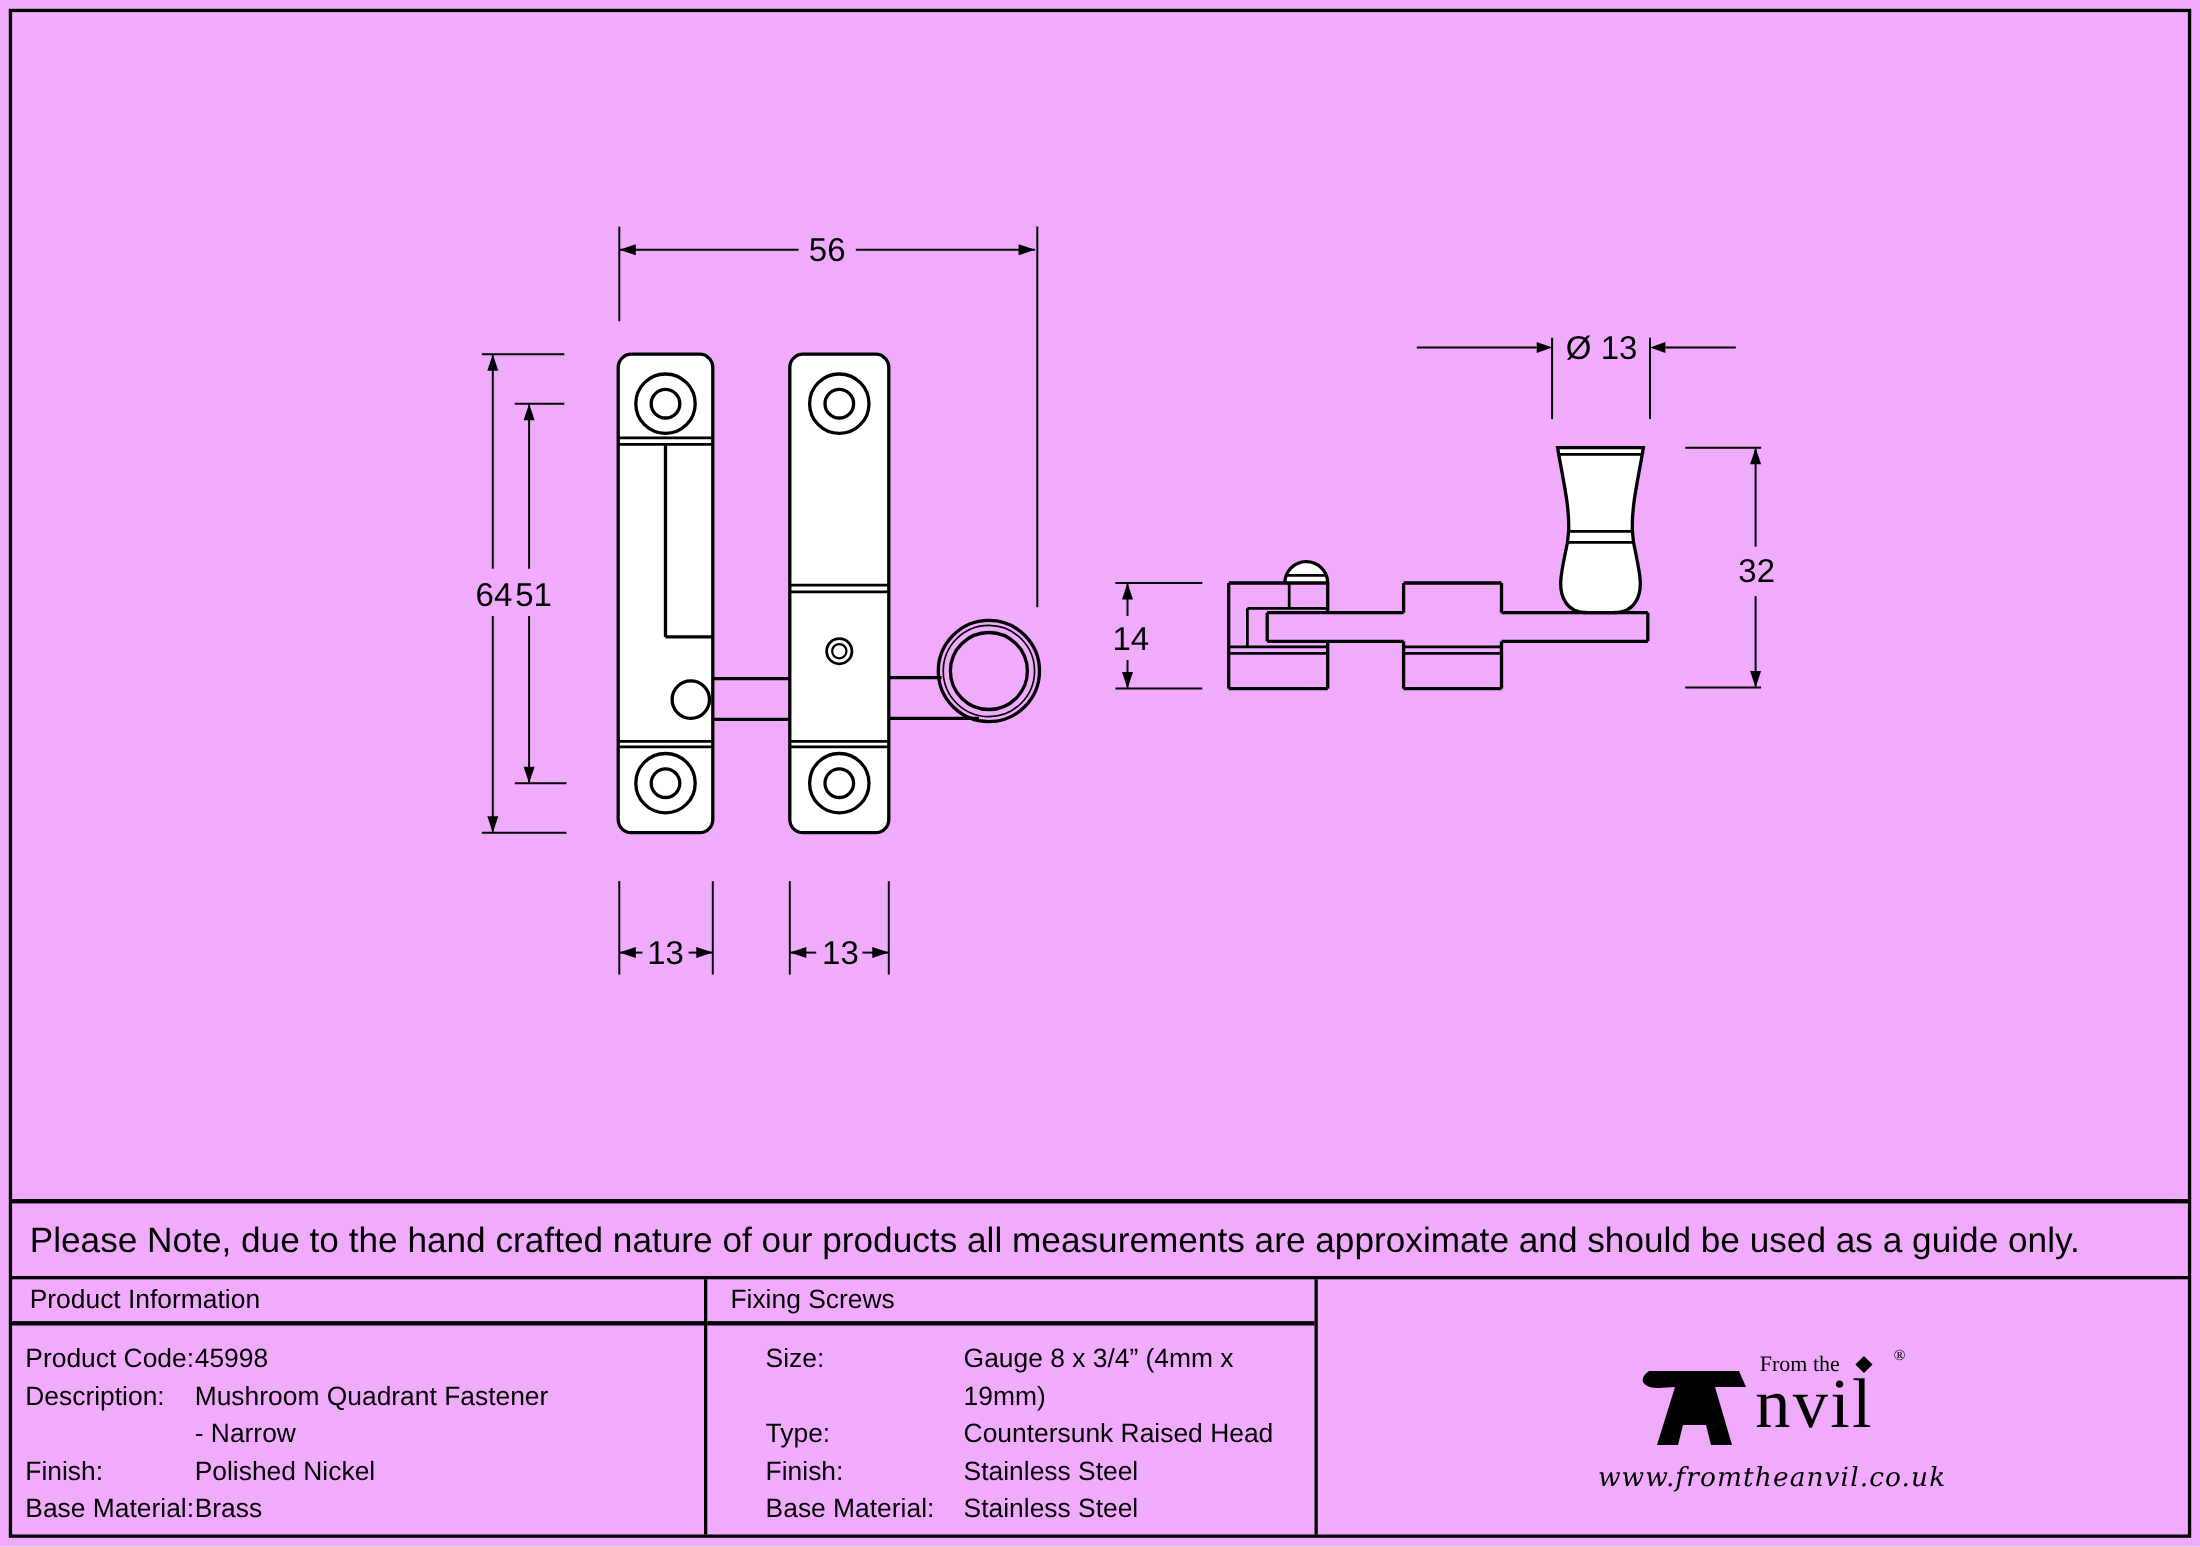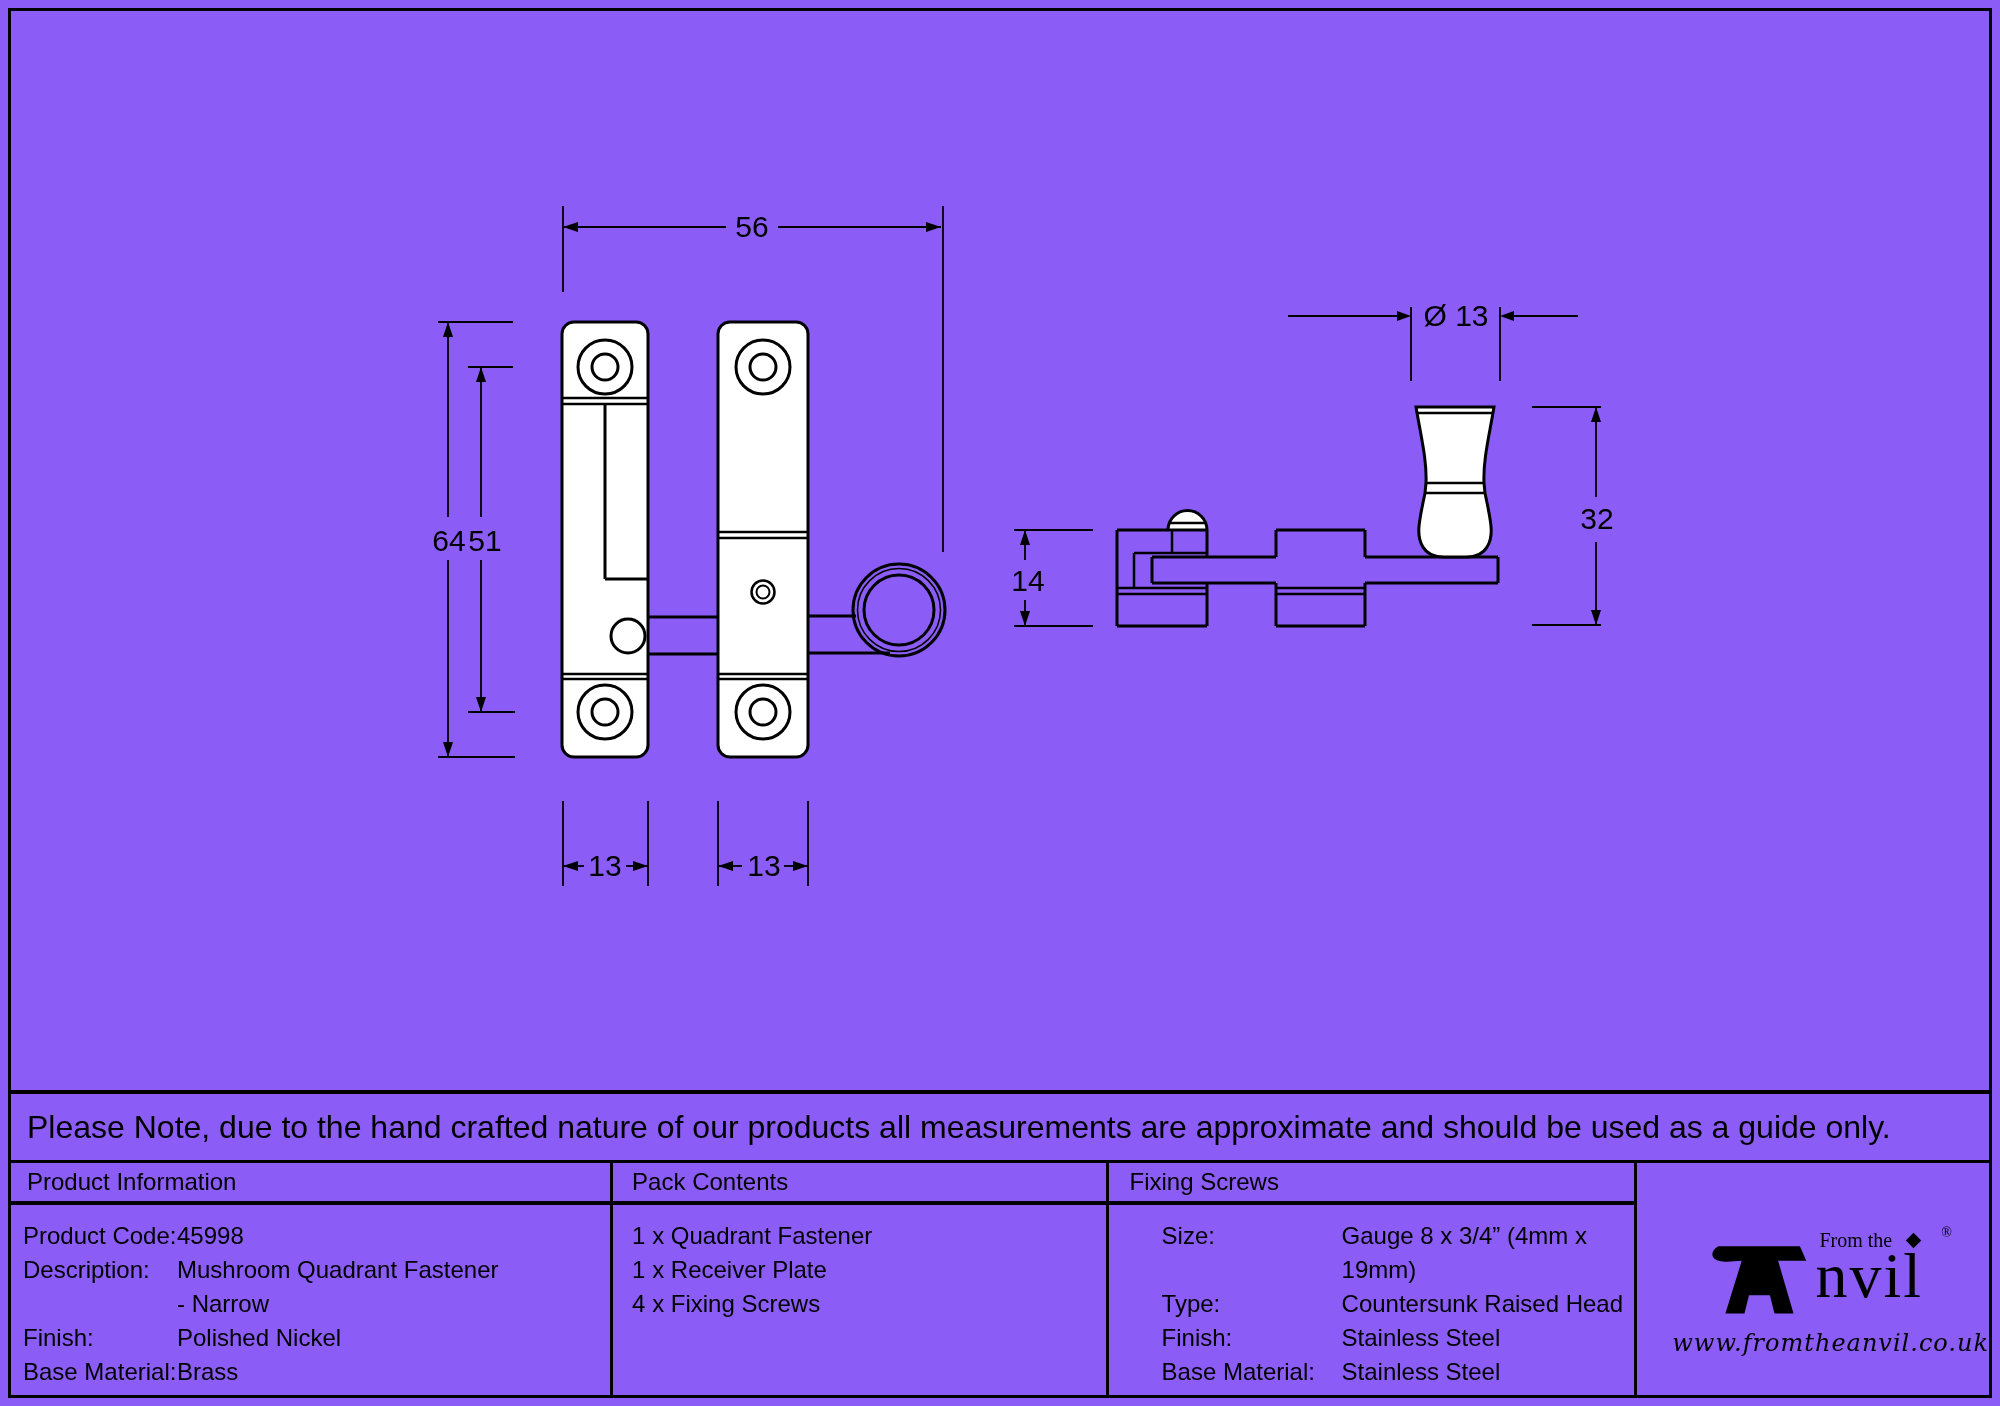--- a/index.html
+++ b/index.html
@@ -1,17 +1,17 @@
 <!DOCTYPE html>
 <html><head>
 <meta charset="utf-8">
 <style>
   html,body{margin:0;padding:0;background:#e8e8e8;}
   .sheet{
-    position:relative;width:2000px;height:1406px;background:#8b5cf6;
+    position:relative;width:2000px;height:1406px;background:#f0abfc;
     font-family:"Liberation Sans",sans-serif;color:#000;overflow:hidden;
   }
   .page-border{position:absolute;left:8px;top:8px;right:8px;bottom:8px;border:3px solid #000;pointer-events:none;}
   .drawing-svg{position:absolute;left:0;top:0;}
   .drawing-svg text{font-family:"Liberation Sans",sans-serif;font-size:30px;fill:#000;}
   
   .bottom{position:absolute;left:11px;right:11px;top:1090px;bottom:11px;display:flex;flex-direction:column;}
   .note-row{border-top:4px solid #000;border-bottom:3px solid #000;height:66px;display:flex;align-items:center;padding-left:16px;font-size:32px;flex:0 0 auto;}
   .grid{display:flex;flex:1 1 auto;min-height:0;}
   .col{border-right:3px solid #000;box-sizing:border-box;}
@@ -270,28 +270,20 @@
             <span class="kv-label">Finish:</span>
             <span class="kv-value">Polished Nickel</span>
           </div>
           <div class="kv-row">
             <span class="kv-label">Base Material:</span>
             <span class="kv-value">Brass</span>
           </div>
         </div>
       </div>
 
-      <div class="col col2">
-        <div class="col-header">Pack Contents</div>
-        <div class="col-body">
-          <span class="list-item">1 x Quadrant Fastener</span>
-          <span class="list-item">1 x Receiver Plate</span>
-          <span class="list-item">4 x Fixing Screws</span>
-        </div>
-      </div>
 
       <div class="col col3">
         <div class="col-header">Fixing Screws</div>
         <div class="col-body">
           <div class="kv-row">
             <span class="kv-label">Size:</span>
             <span class="kv-value">Gauge 8 x 3/4” (4mm x 19mm)</span>
           </div>
           <div class="kv-row">
             <span class="kv-label">Type:</span>

